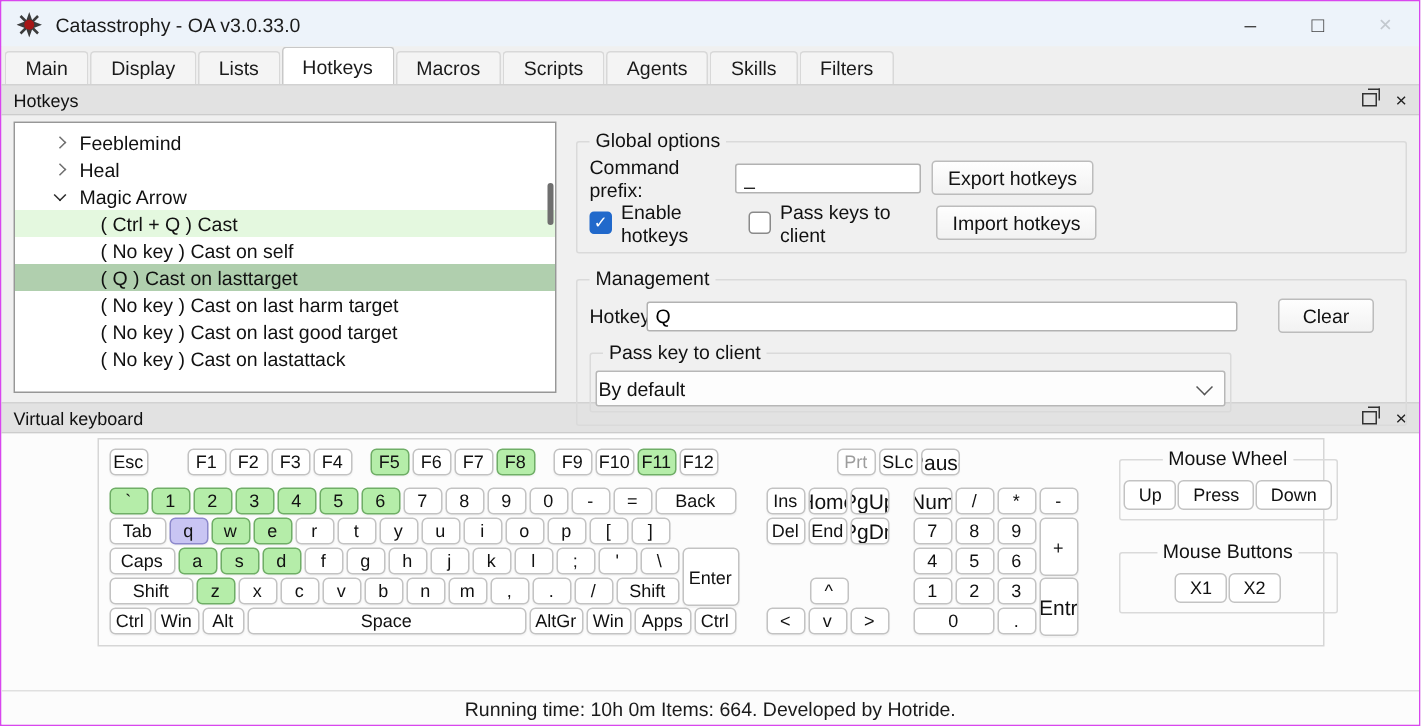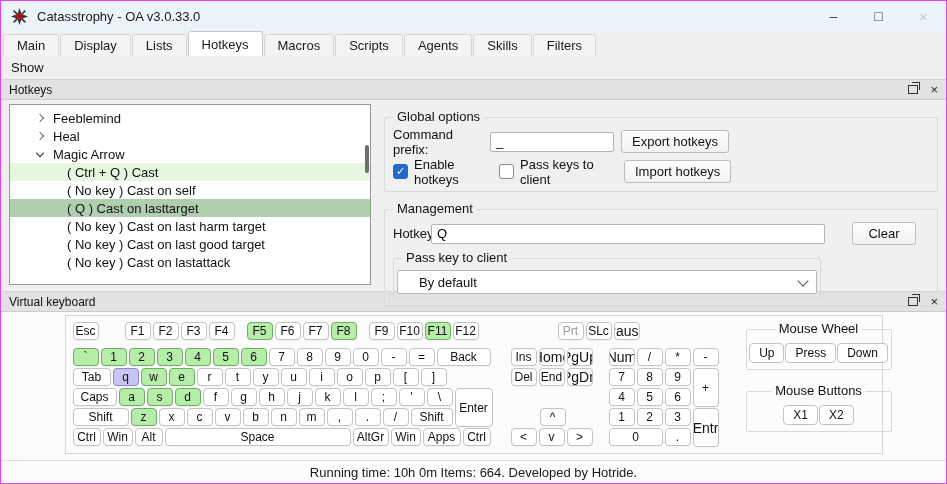--- a/index.html
+++ b/index.html
@@ -58,21 +58,21 @@
   .cbg1{width:106px;}
   .cbg2{width:125px;}
   .checkbox{width:15px;height:15px;flex:none;border:1px solid #8a8a8a;border-radius:3px;background:#fff;display:flex;align-items:center;justify-content:center;font-size:11px;color:#fff;margin-right:6px;box-sizing:border-box;}
   .checkbox.checked{background:var(--checkbox-accent);border-color:var(--checkbox-accent);}
 
   .mgmt{margin-top:17px;padding:12px 8px 8px 8px;flex:none;}
   .hk-label{width:38px;flex:none;}
   .hk-input{width:394px;flex:none;}
   .clear-btn{margin-left:27px;width:64px;justify-content:center;}
   .inner-gb{margin-top:13px;width:428px;padding:11px 3px 3px 3px;box-sizing:border-box;}
-  .dropdown{height:22px;border:1px solid #b7b7b7;border-radius:2px;background:#fdfdfd;display:flex;align-items:center;padding-left:21px;}
+  .dropdown{height:22px;border:1px solid #b7b7b7;border-radius:2px;background:#fdfdfd;display:flex;align-items:center;padding-left:1px;}
   .dd-chev{width:7px;height:7px;border-right:1.4px solid #555;border-bottom:1.4px solid #555;transform:rotate(45deg);margin-left:auto;margin-right:9px;margin-top:-3px;flex:none;}
 
   
   .kb-panel{flex:1;background:#fcfcfc;padding-top:3px;}
   .kb-frame{margin:0 auto;width:818px;border:1px solid #d6d6d6;background:#fcfcfc;display:flex;padding:5px 6px 6px 6px;box-sizing:border-box;}
   .kb-sec{display:flex;flex-direction:column;flex:none;}
   .kb-main{width:424px;}
   .kb-nav{width:88px;margin-left:14px;}
   .kb-numpad{width:116px;margin-left:10px;}
   .kb-row{display:flex;min-height:20px;height:20px;align-items:flex-start;}
@@ -120,23 +120,20 @@
       <div class="tab">Display</div>
       <div class="tab">Lists</div>
       <div class="tab active">Hotkeys</div>
       <div class="tab">Macros</div>
       <div class="tab">Scripts</div>
       <div class="tab">Agents</div>
       <div class="tab">Skills</div>
       <div class="tab">Filters</div>
     </div>
 
-  <div class="show-row">
-    <span>Show</span>
-  </div>
 
   <div class="dock-title">
     <span>Hotkeys</span>
     <div class="dock-icons">
       <span class="float-icon"></span>
       <span class="close-x">×</span>
     </div>
   </div>
 
   <div class="hotkeys-content">

